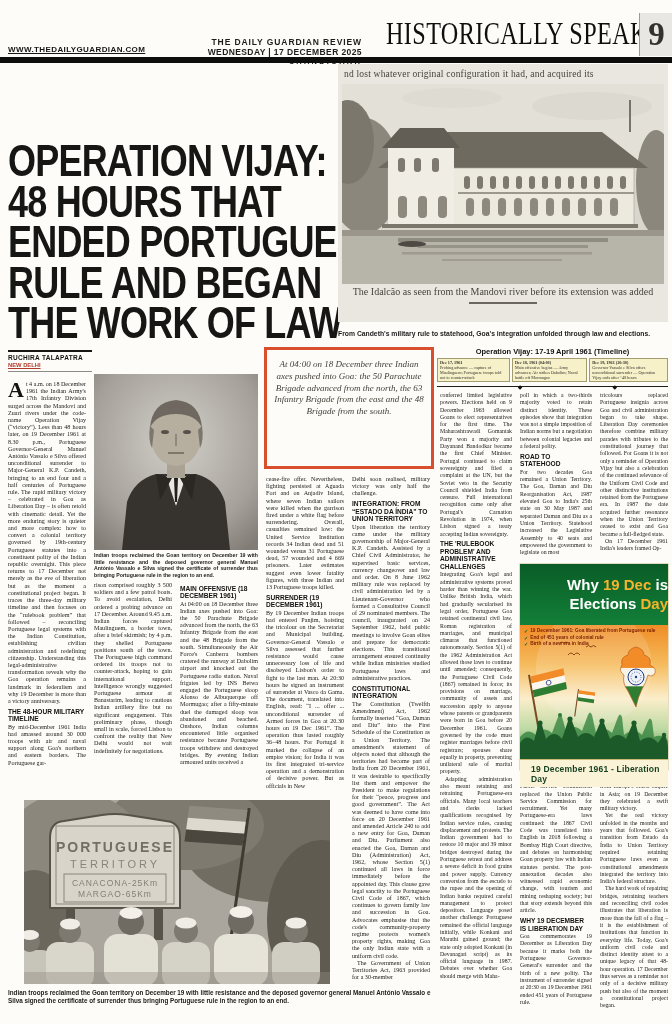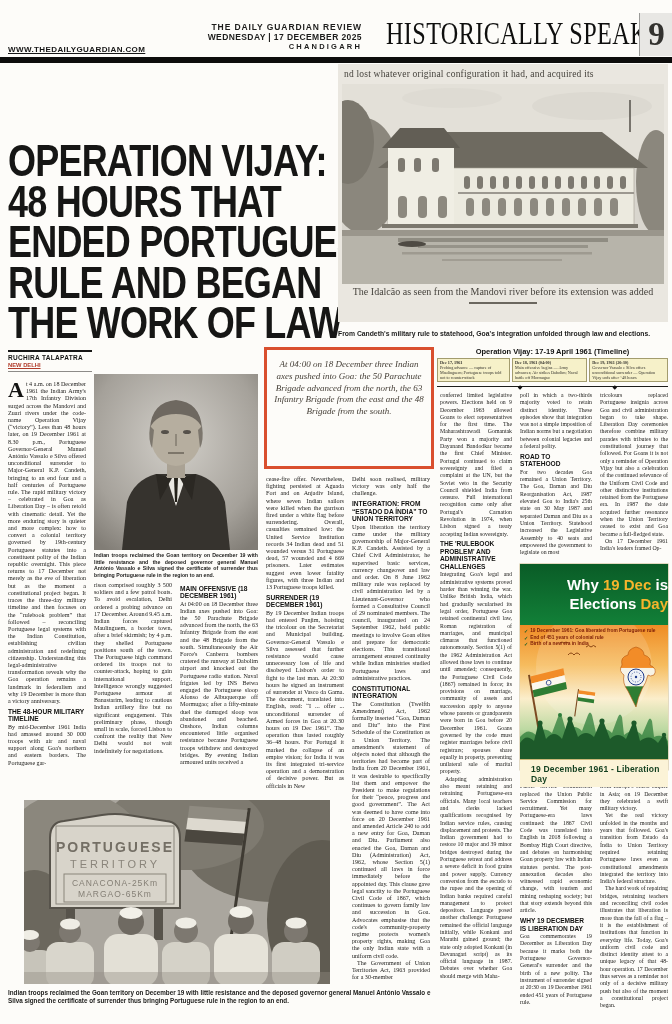--- a/index.html
+++ b/index.html
@@ -1,21 +1,21 @@
 <!DOCTYPE html>
 <html><head>
 <meta charset="utf-8">
 <style>
   html,body{margin:0;padding:0;background:#e9e9e9;}
   .page{position:relative;width:672px;height:1024px;background:#fdfcf9;overflow:hidden;
         font-family:"Liberation Serif",serif;color:#1b1a18;margin:0 auto;}
 
   
   .m-url{position:absolute;left:8px;top:45px;font:bold 8px "Liberation Sans",sans-serif;letter-spacing:.4px;color:#161616;text-decoration:underline;}
-  .m-center{position:absolute;left:158px;top:22px;width:204px;text-align:right;color:#1d1d1c;}
+  .m-center{position:absolute;left:158px;top:37px;width:204px;text-align:right;color:#1d1d1c;}
   .m-center .m1{font:bold 8.5px/10px "Liberation Sans",sans-serif;letter-spacing:.9px;}
   .m-center .m2{font:bold 8.5px/10px "Liberation Sans",sans-serif;letter-spacing:.4px;}
   .m-center .m3{font:bold 7.5px/10px "Liberation Sans",sans-serif;letter-spacing:2.2px;text-align:right;}
   .m-section{position:absolute;left:386px;top:17px;font-family:"Liberation Serif",serif;font-size:31px;line-height:34px;
              transform:scaleX(.78);transform-origin:0 0;white-space:nowrap;color:#0f0f0e;letter-spacing:.5px;}
   .m-pagebox{position:absolute;left:639px;top:13px;width:33px;height:43px;background:#e8e7e4;border-left:1px solid #9a9a98;
              display:flex;align-items:center;justify-content:center;font:bold 33px "Liberation Serif",serif;color:#33322f;}
   .m-bar{position:absolute;left:0;top:57px;width:672px;height:6px;background:#0d0d0c;}
 
   

